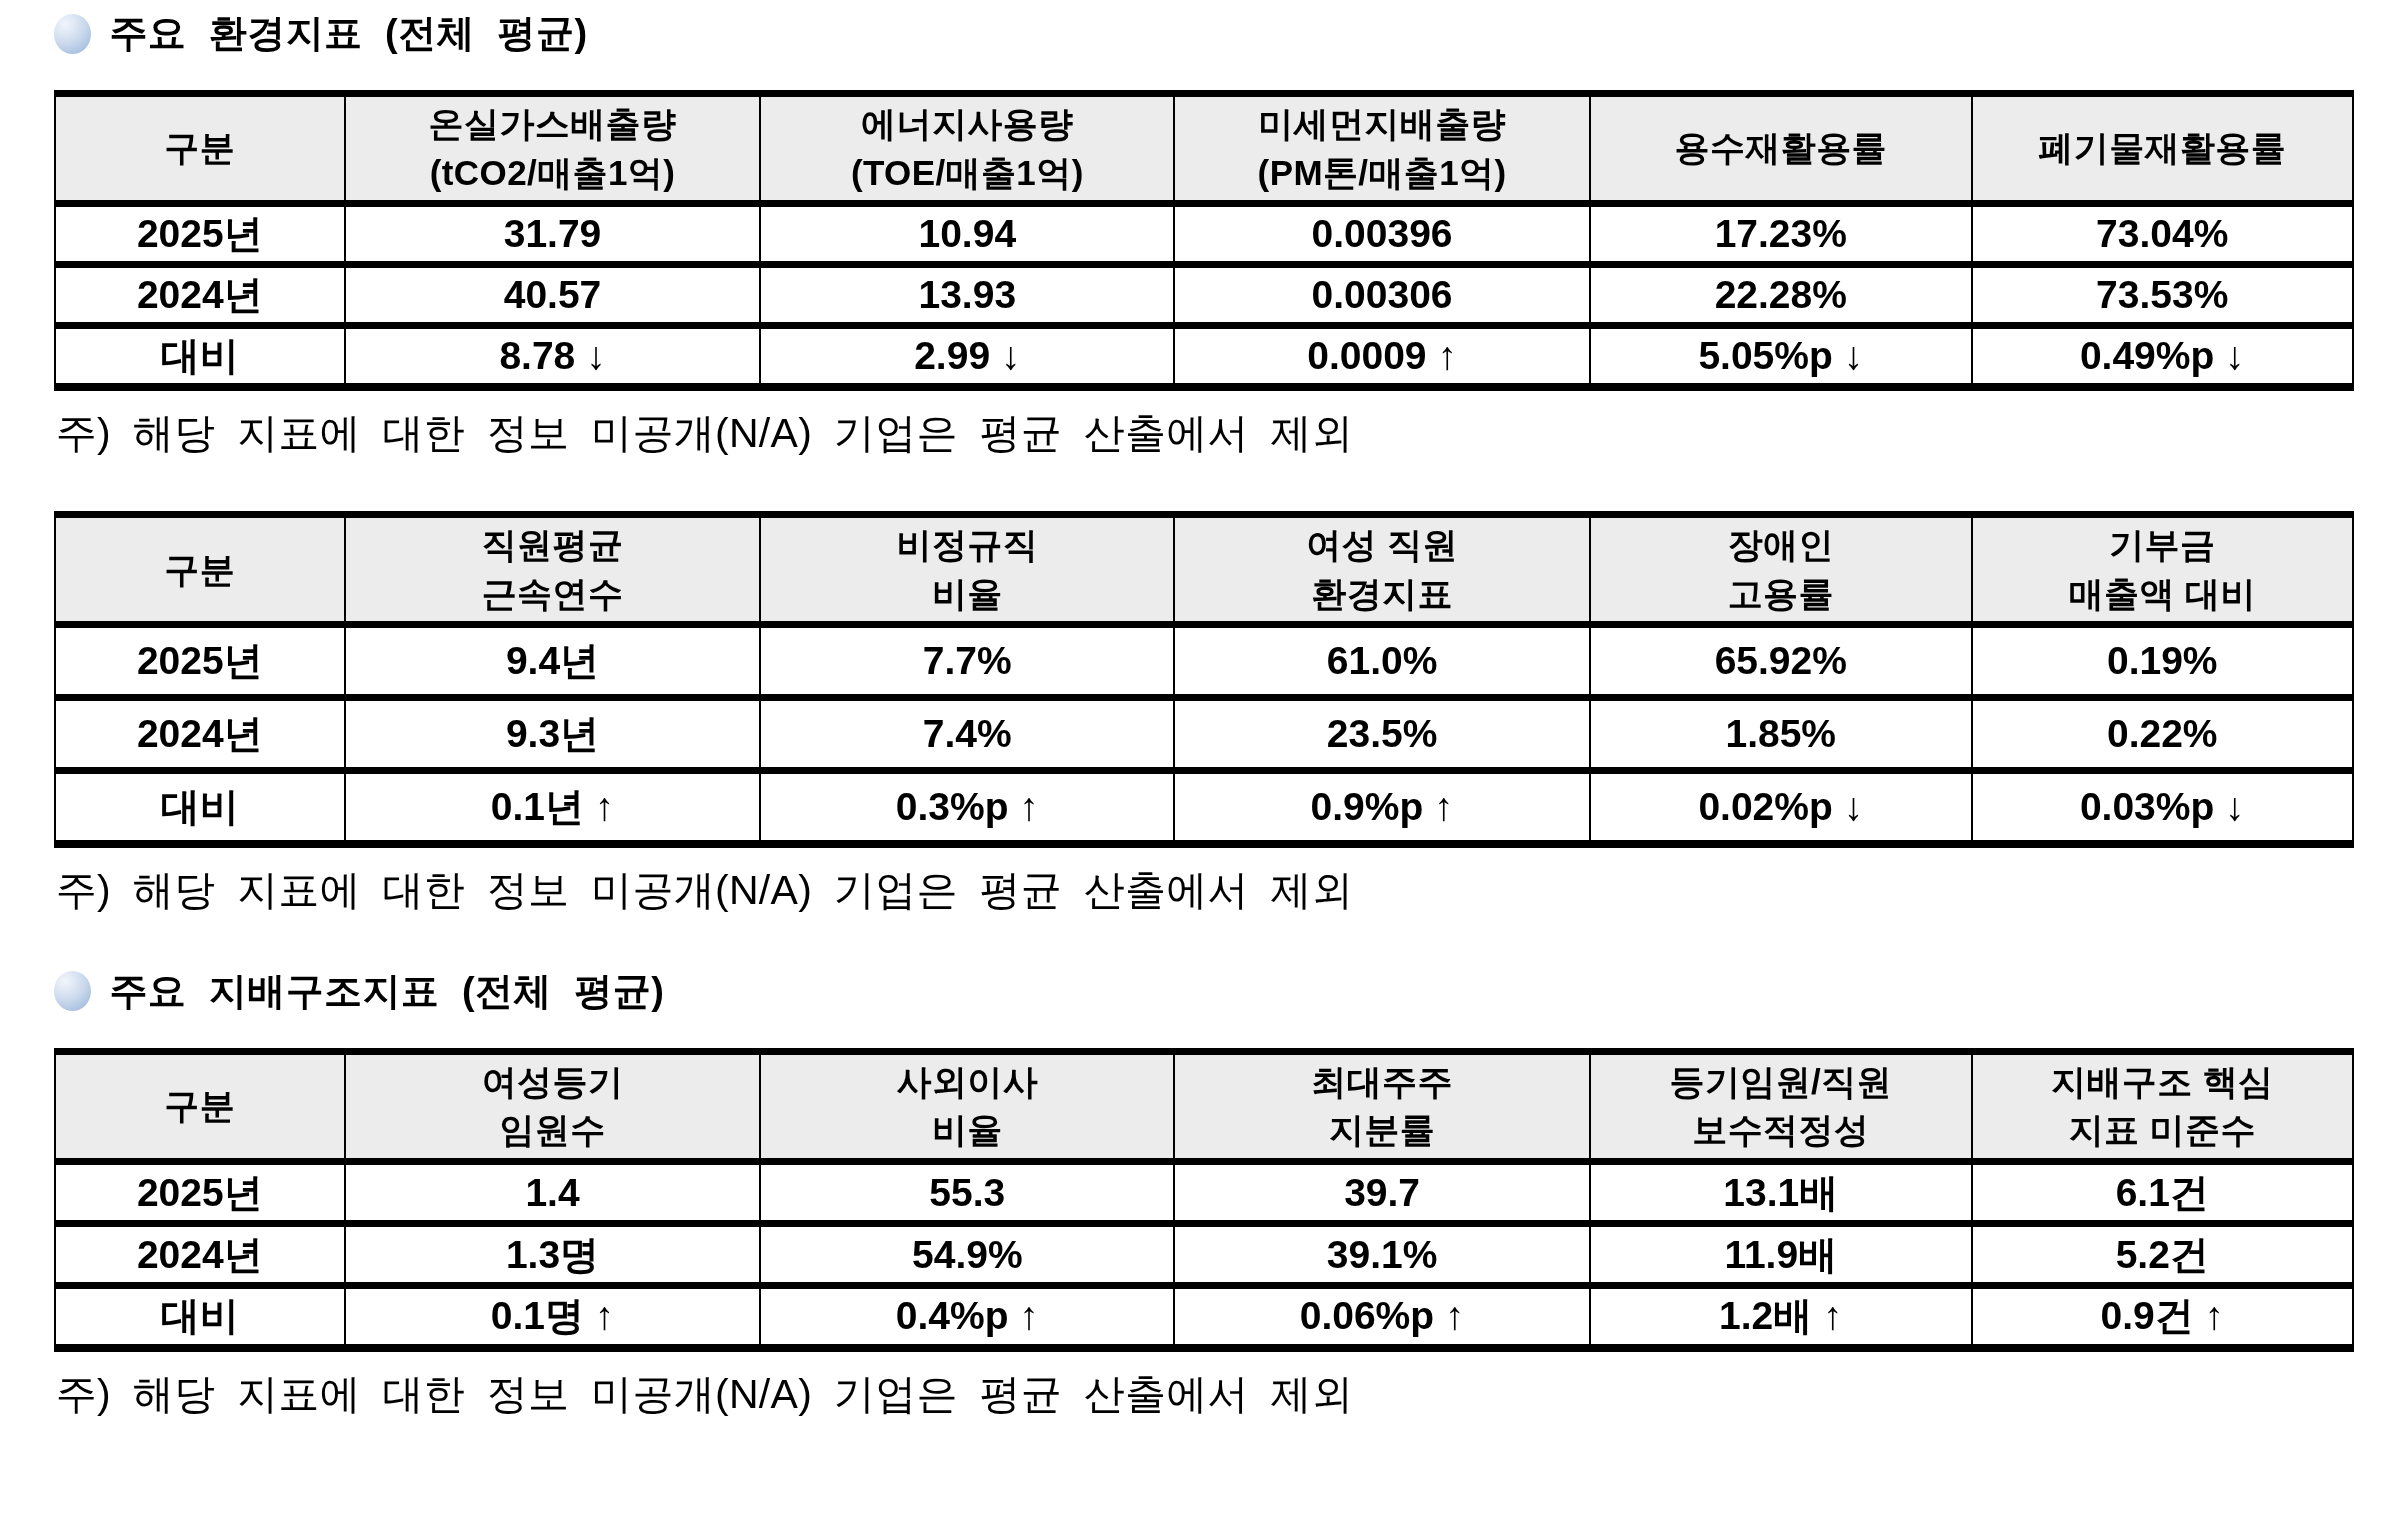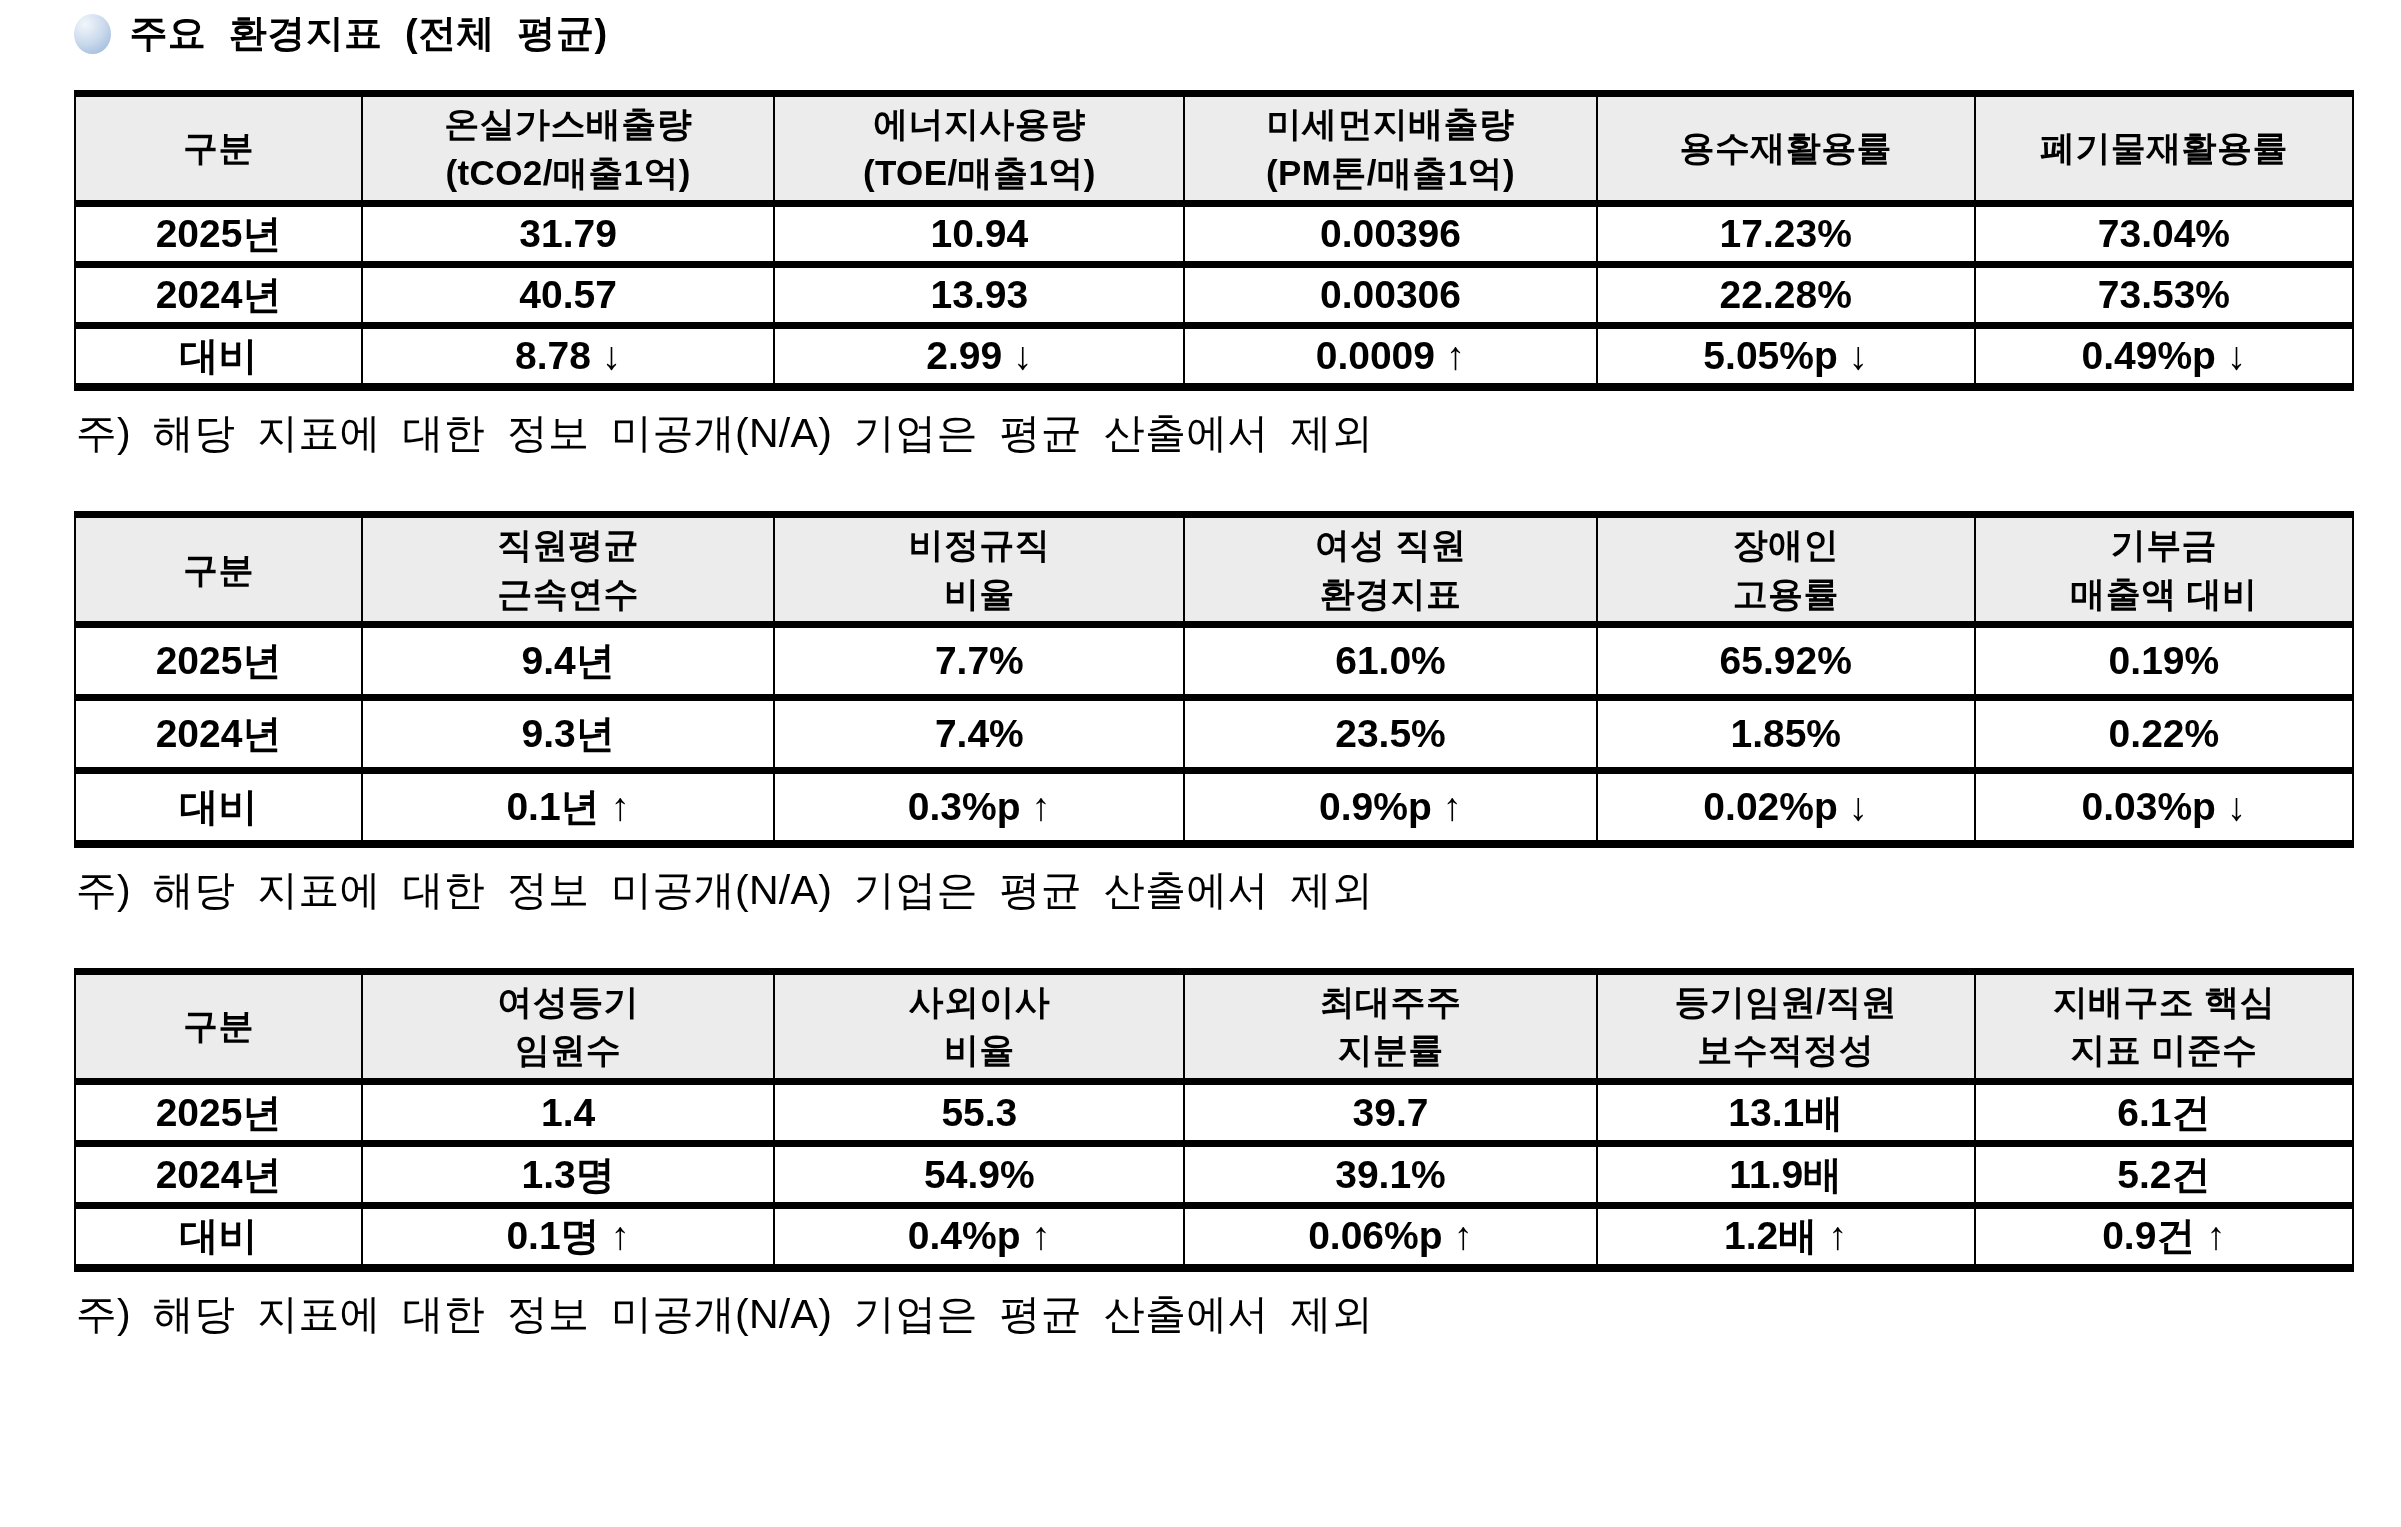--- a/index.html
+++ b/index.html
@@ -3,21 +3,21 @@
 <meta charset="utf-8">
 <style>
   * { box-sizing: border-box; }
   html, body { margin: 0; padding: 0; background: #ffffff; }
   body {
     width: 2401px;
     min-height: 1527px;
     color: #000;
     font-family: "Liberation Sans", "DejaVu Sans", sans-serif;
   }
-  .page { padding: 10px 47px 0 74px; }
+  .page { padding: 10px 47px 0 54px; }
 
   section.sec { margin: 0; }
   section.sec + section.sec { margin-top: 50px; }
 
   .sec-title {
     display: flex;
     align-items: center;
     gap: 18.4px;
     margin: 0 0 33px 0;
     height: 47px;
@@ -200,20 +200,24 @@
           <td>0.9%p ↑</td>
           <td>0.02%p ↓</td>
           <td>0.03%p ↓</td>
         </tr>
       </tbody>
     </table>
     <p class="note">주) 해당 지표에 대한 정보 미공개(N/A) 기업은 평균 산출에서 제외</p>
   </section>
 
   <section class="sec">
+    <div class="sec-title">
+      <span class="bullet"></span>
+      <h2>주요 지배구조지표 (전체 평균)</h2>
+    </div>
     <table class="kpi t3">
       <colgroup>
         <col class="c0">
           <col class="c1">
           <col class="c2">
           <col class="c3">
           <col class="c4">
           <col class="c5">
       </colgroup>
       <thead>

